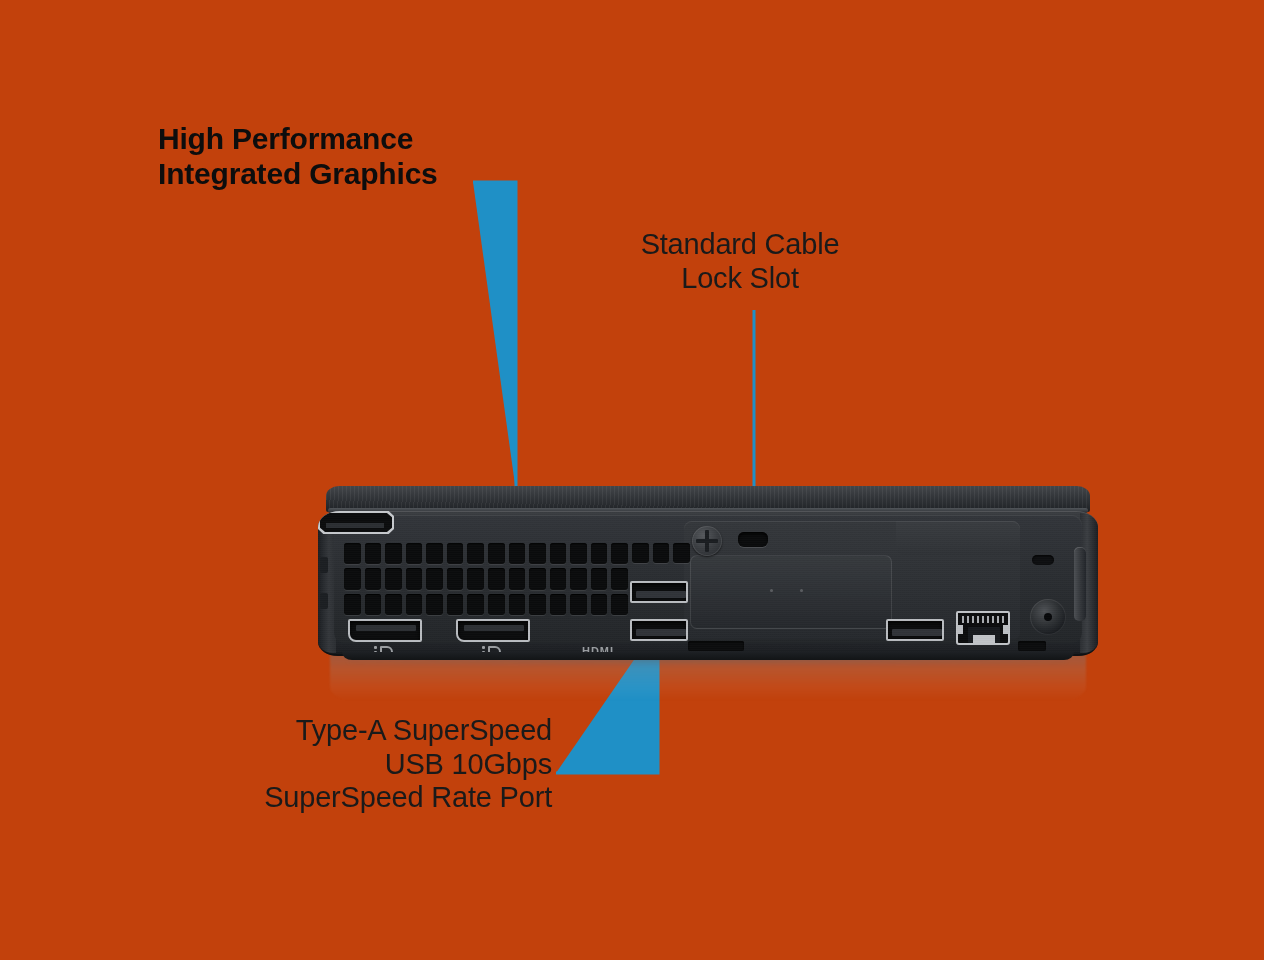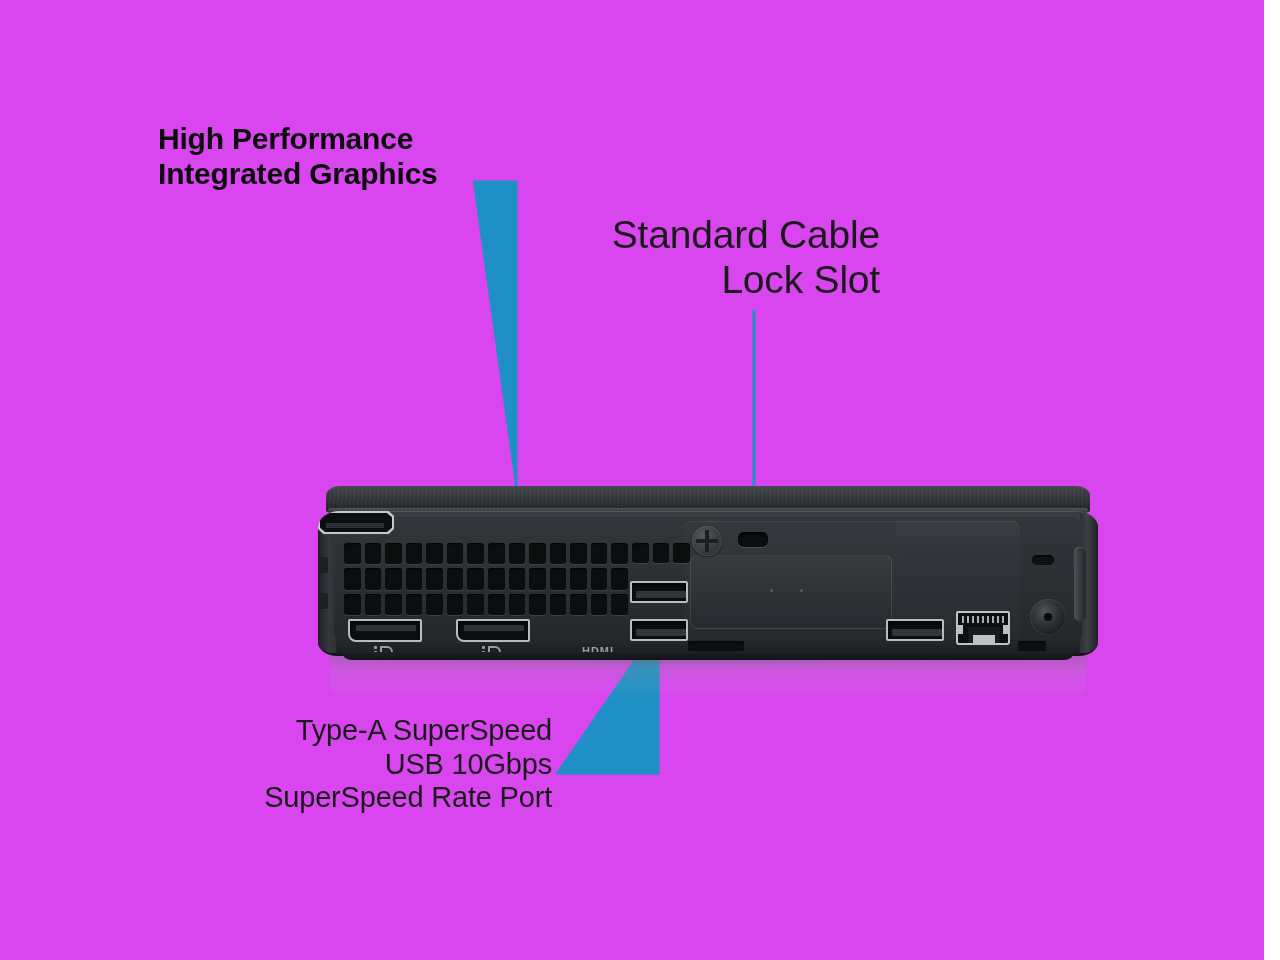--- a/index.html
+++ b/index.html
@@ -6,45 +6,45 @@
   * { margin:0; padding:0; box-sizing:border-box; }
   html, body {
     width:1280px; height:960px;
     background:#ffffff;
     font-family:"Liberation Sans", sans-serif;
     overflow:hidden;
   }
   #stage {
     position:relative;
     width:1264px; height:960px;
-    background:#d946ef;
+    background:#c2410c;
   }
 
   
   .callout-label {
     position:absolute;
     color:#111111;
     line-height:1.16;
     white-space:pre-line;
     letter-spacing:-0.2px;
   }
   #label-graphics {
     left:158px; top:122px;
     width:330px;
     font-size:30px;
     font-weight:700;
     text-align:left;
     color:#0d0d0d;
   }
   #label-lock {
-    left:600px; top:212px;
+    left:600px; top:228px;
     width:280px;
-    font-size:39px;
+    font-size:29px;
     font-weight:300;
-    text-align:right;
+    text-align:center;
     color:#1a1a1a;
   }
   #label-usb {
     left:170px; top:714px;
     width:382px;
     font-size:29px;
     font-weight:300;
     text-align:right;
     color:#1a1a1a;
   }

